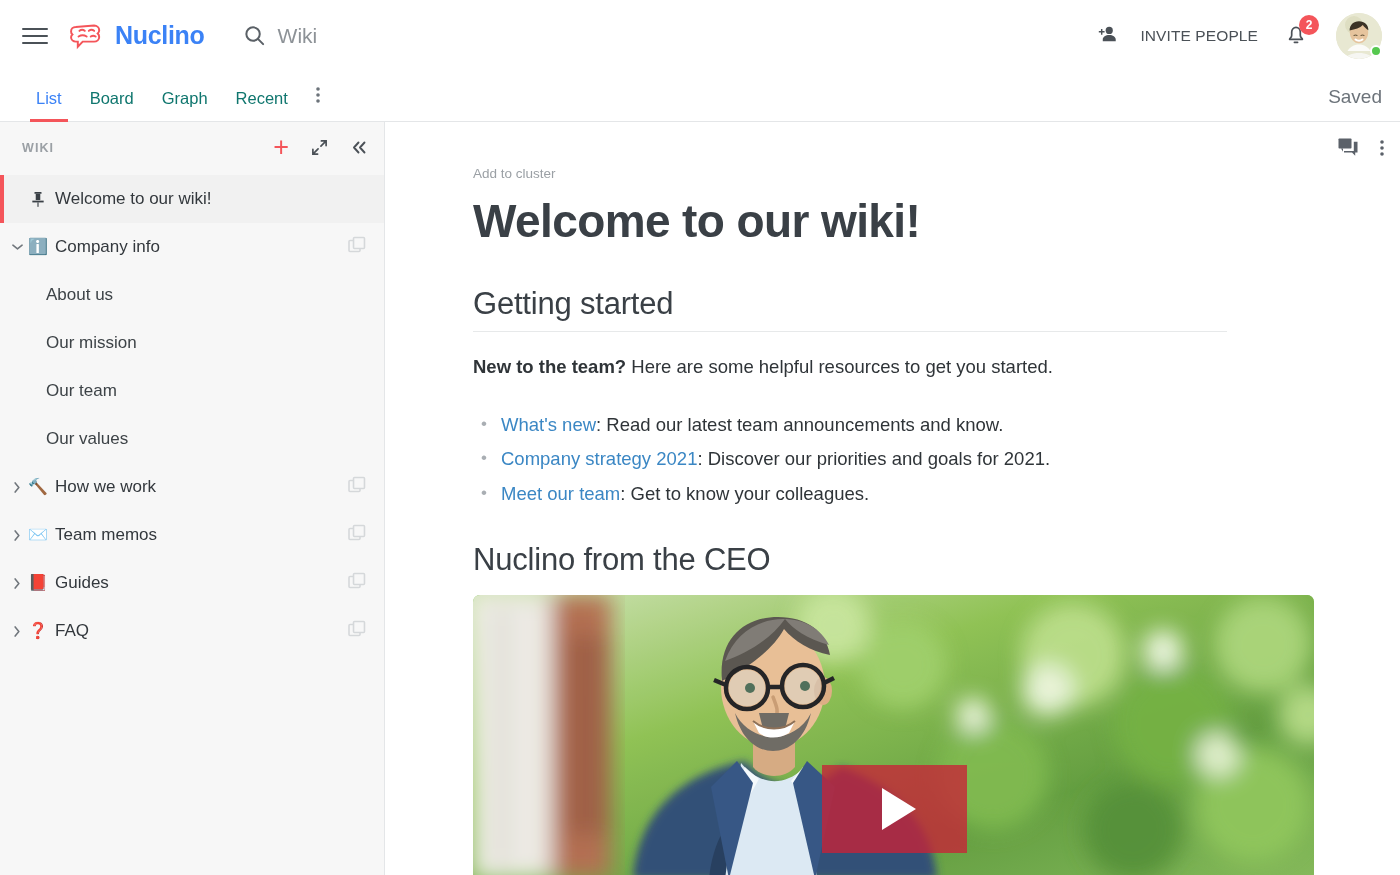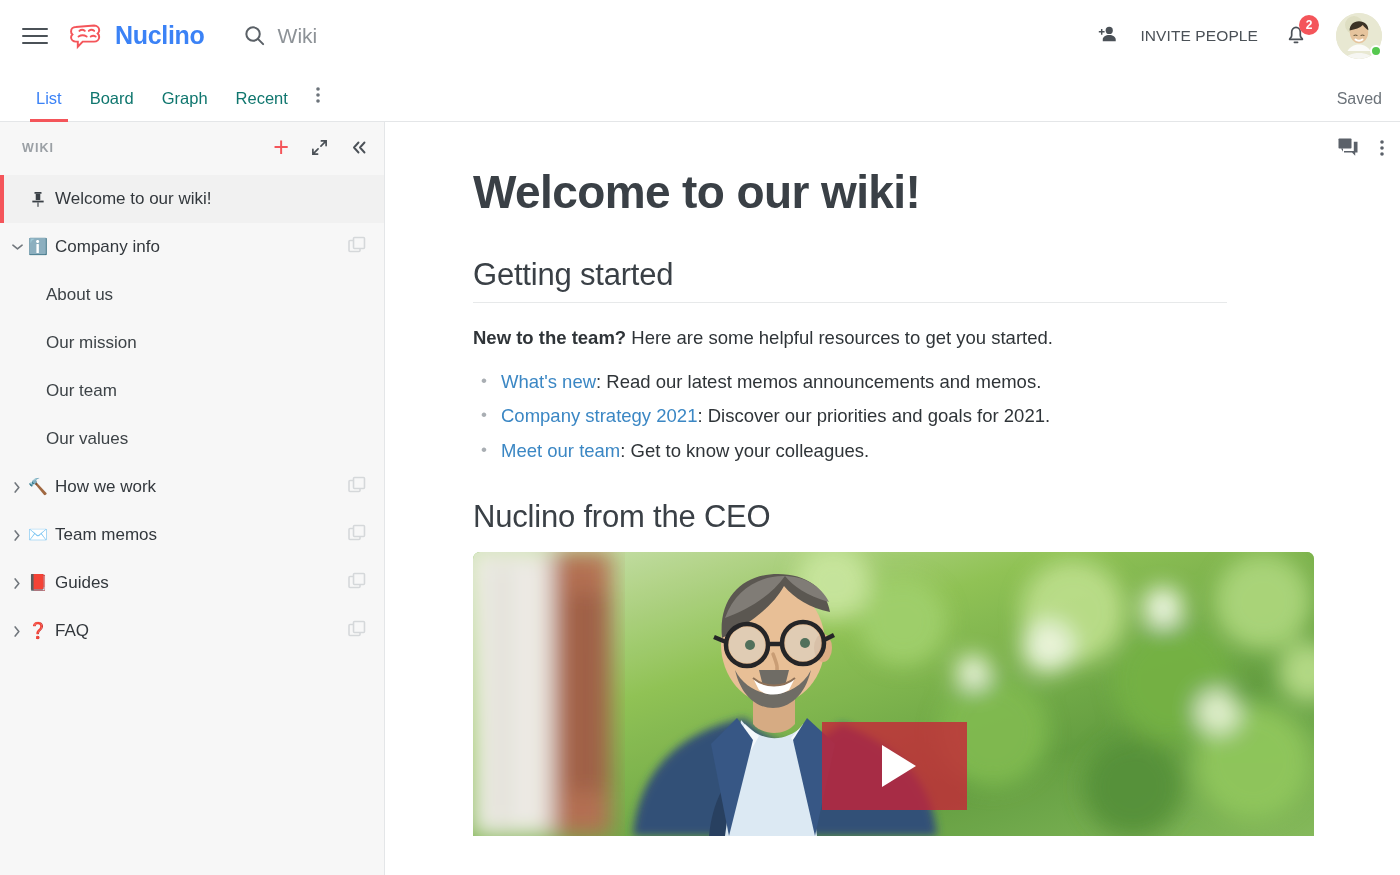--- a/index.html
+++ b/index.html
@@ -94,21 +94,21 @@
   .tab.active::after {
     content: ""; position: absolute; left: 8px; right: 8px; bottom: -1px;
     height: 3px; background: #f4555a;
   }
   .tab-more {
     padding: 0 14px 13px; cursor: pointer;
     display: flex; align-items: flex-end; height: 100%;
   }
   .saved {
     margin-left: auto;
-    font-size: 16px; color: #6c737a;
+    font-size: 19px; color: #6c737a;
     padding-bottom: 13px;
   }
 
   
   .body-wrap { display: flex; height: 753px; }
 
   
   .sidebar {
     width: 385px; flex: 0 0 385px;
     background: #f7f7f7;
@@ -191,21 +191,21 @@
   .h2 {
     font-size: 31px; font-weight: normal; color: #3a4046;
     letter-spacing: -0.2px;
     padding-bottom: 9px;
     border-bottom: 1px solid #e7e9ea;
     margin-bottom: 21px;
   }
   .h2.noline { border-bottom: none; padding-bottom: 0; margin-bottom: 17px; }
   .para {
     font-size: 18.5px; color: #2f3438; line-height: 1.5;
-    margin-bottom: 13px;
+    margin-bottom: 27px;
   }
   .para b { font-weight: bold; }
   ul.doc-list { list-style: none; padding-left: 28px; margin-bottom: 30px; }
   ul.doc-list li {
     font-size: 18.5px; color: #2f3438; line-height: 1.88;
     position: relative;
   }
   ul.doc-list li::before {
     content: "•"; position: absolute; left: -20px; color: #a9aeb3; font-size: 17px;
   }
@@ -483,32 +483,33 @@
         <svg width="4" height="18" viewBox="0 0 4 18" fill="#5b6169">
           <circle cx="2" cy="3" r="1.8"></circle>
             <circle cx="2" cy="9" r="1.8"></circle>
             <circle cx="2" cy="15" r="1.8"></circle>
         </svg>
       </span>
     </div>
 
     <div class="doc-inner">
 
+      <div class="add-cluster">Add to cluster</div>
 
       <h1 class="doc-title">Welcome to our wiki!</h1>
 
       <h2 class="h2">Getting started</h2>
 
       <p class="para">
         <b>New to the team?</b><span> Here are some helpful resources to get you started.</span>
       </p>
 
       <ul class="doc-list">
         <li>
-          <a class="doclink">What's new</a><span>: Read our latest memos announcements and memos.</span>
+          <a class="doclink">What's new</a><span>: Read our latest team announcements and know.</span>
         </li>
         <li>
           <a class="doclink">Company strategy 2021</a><span>: Discover our priorities and goals for 2021.</span>
         </li>
         <li>
           <a class="doclink">Meet our team</a><span>: Get to know your colleagues.</span>
         </li>
       </ul>
 
       <h2 class="h2 noline">Nuclino from the CEO</h2>

